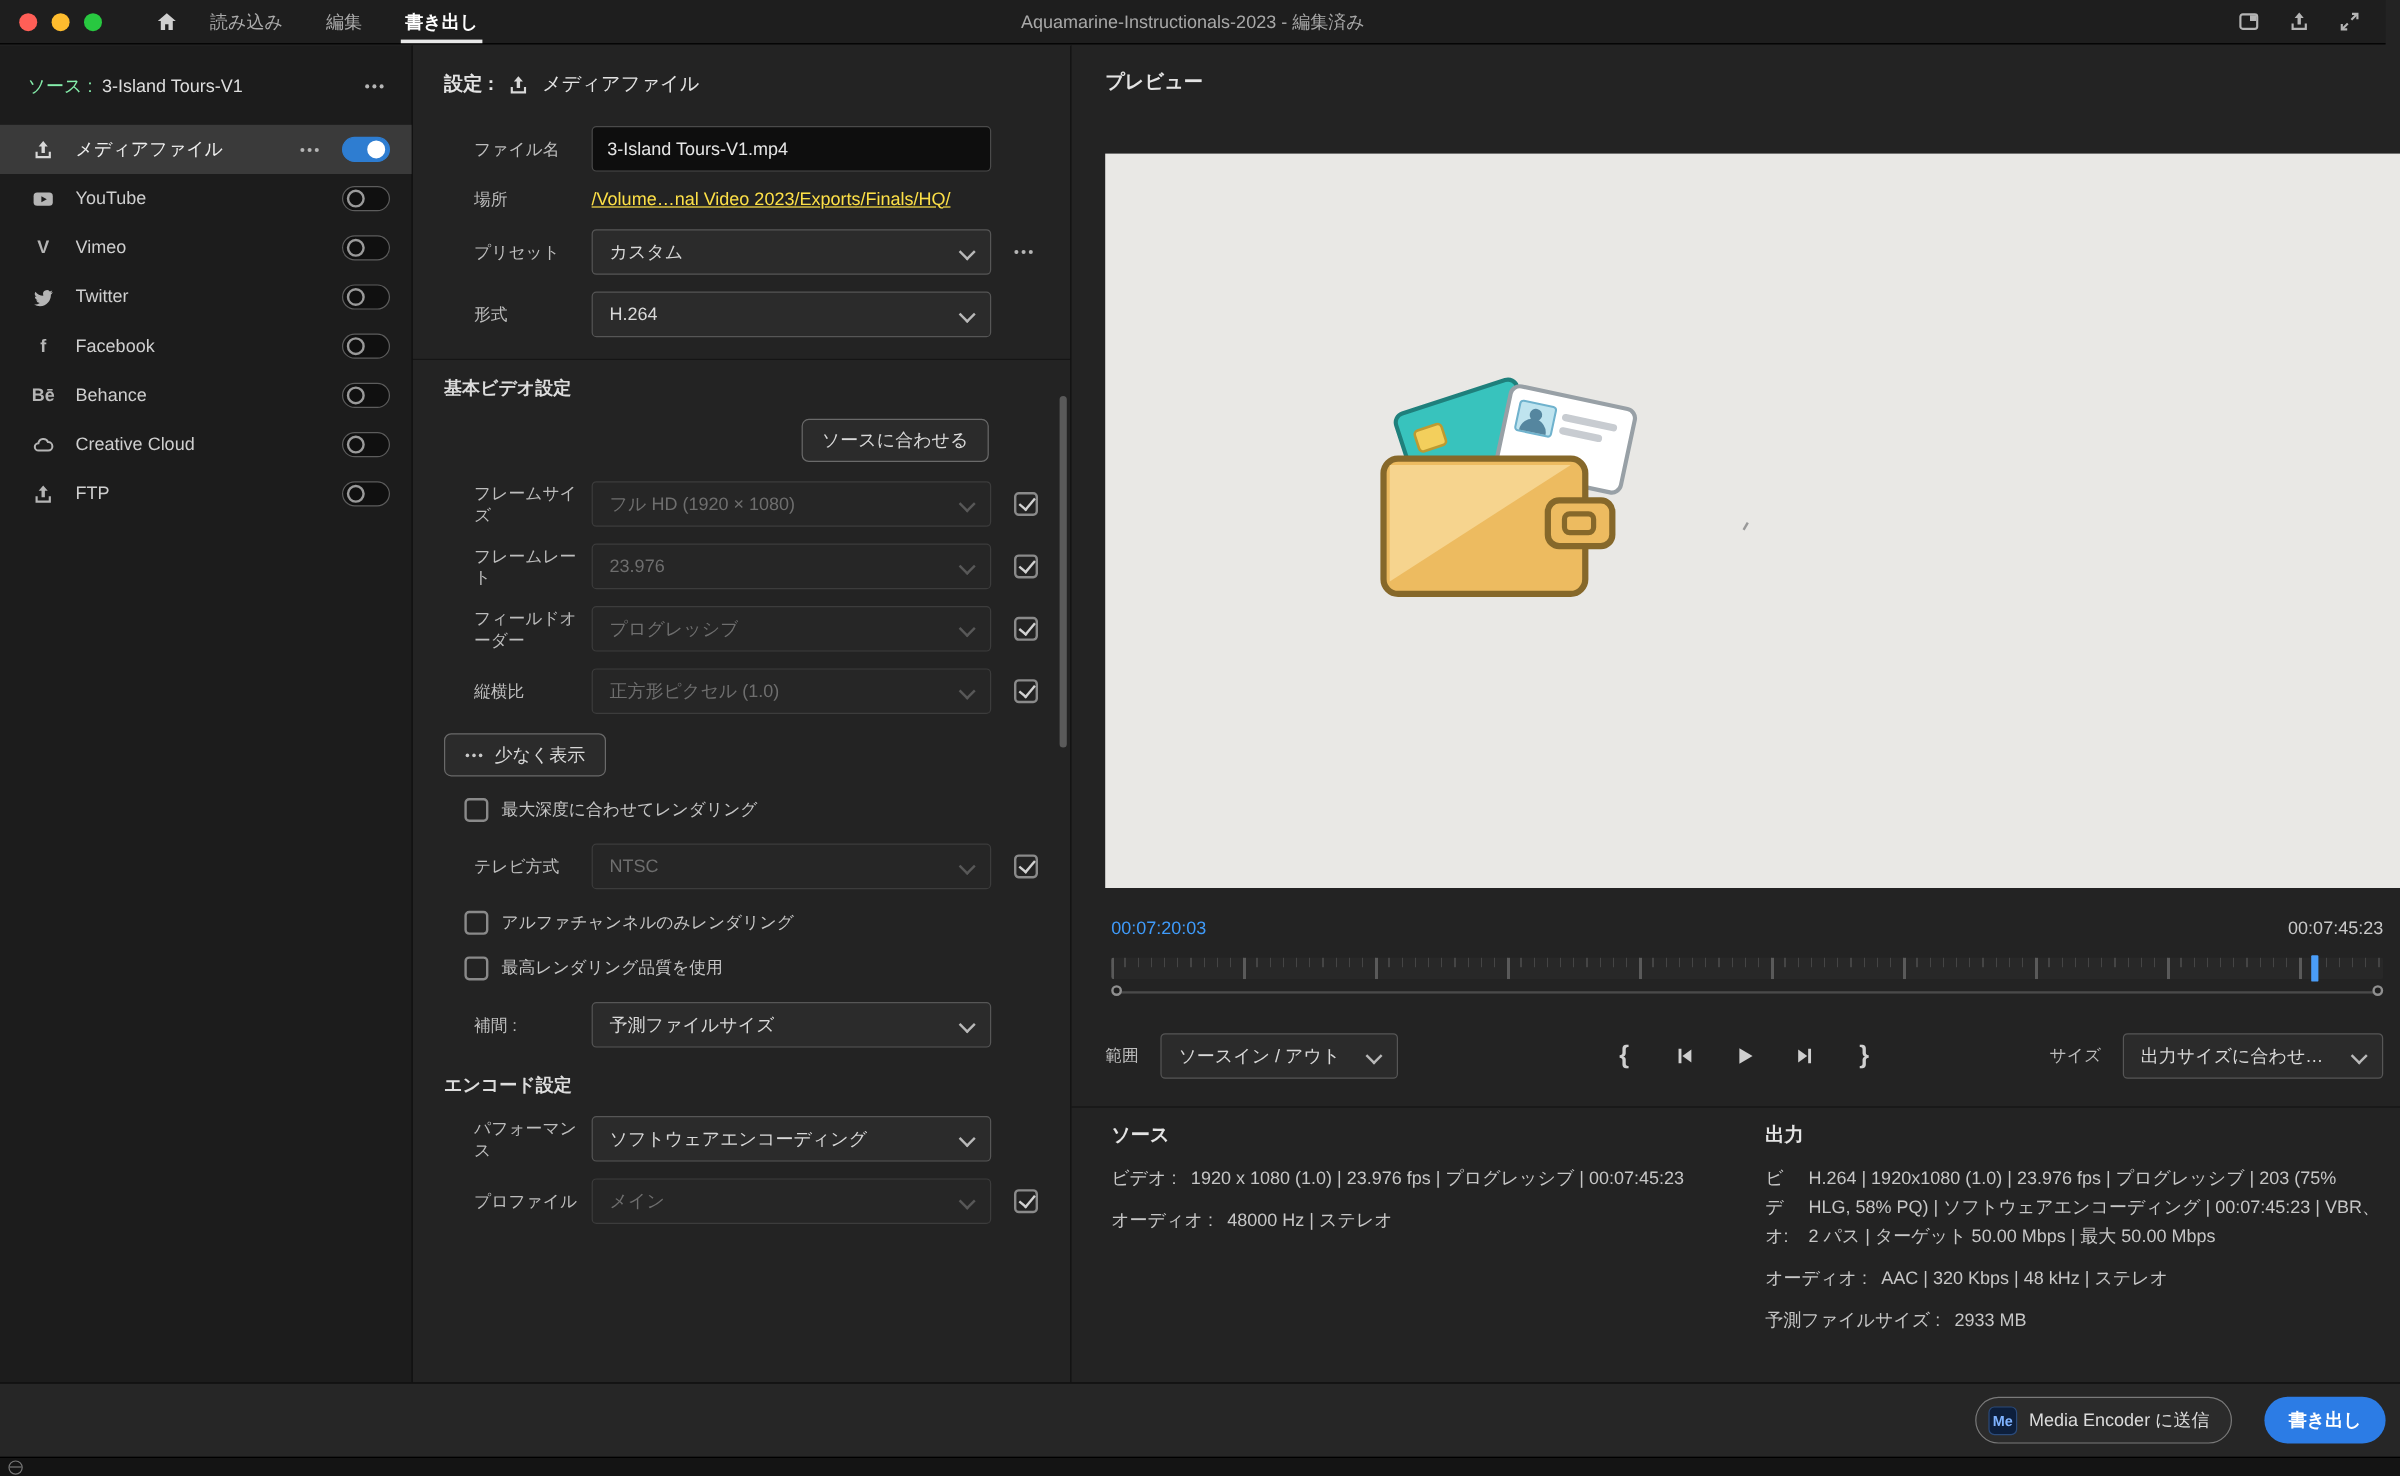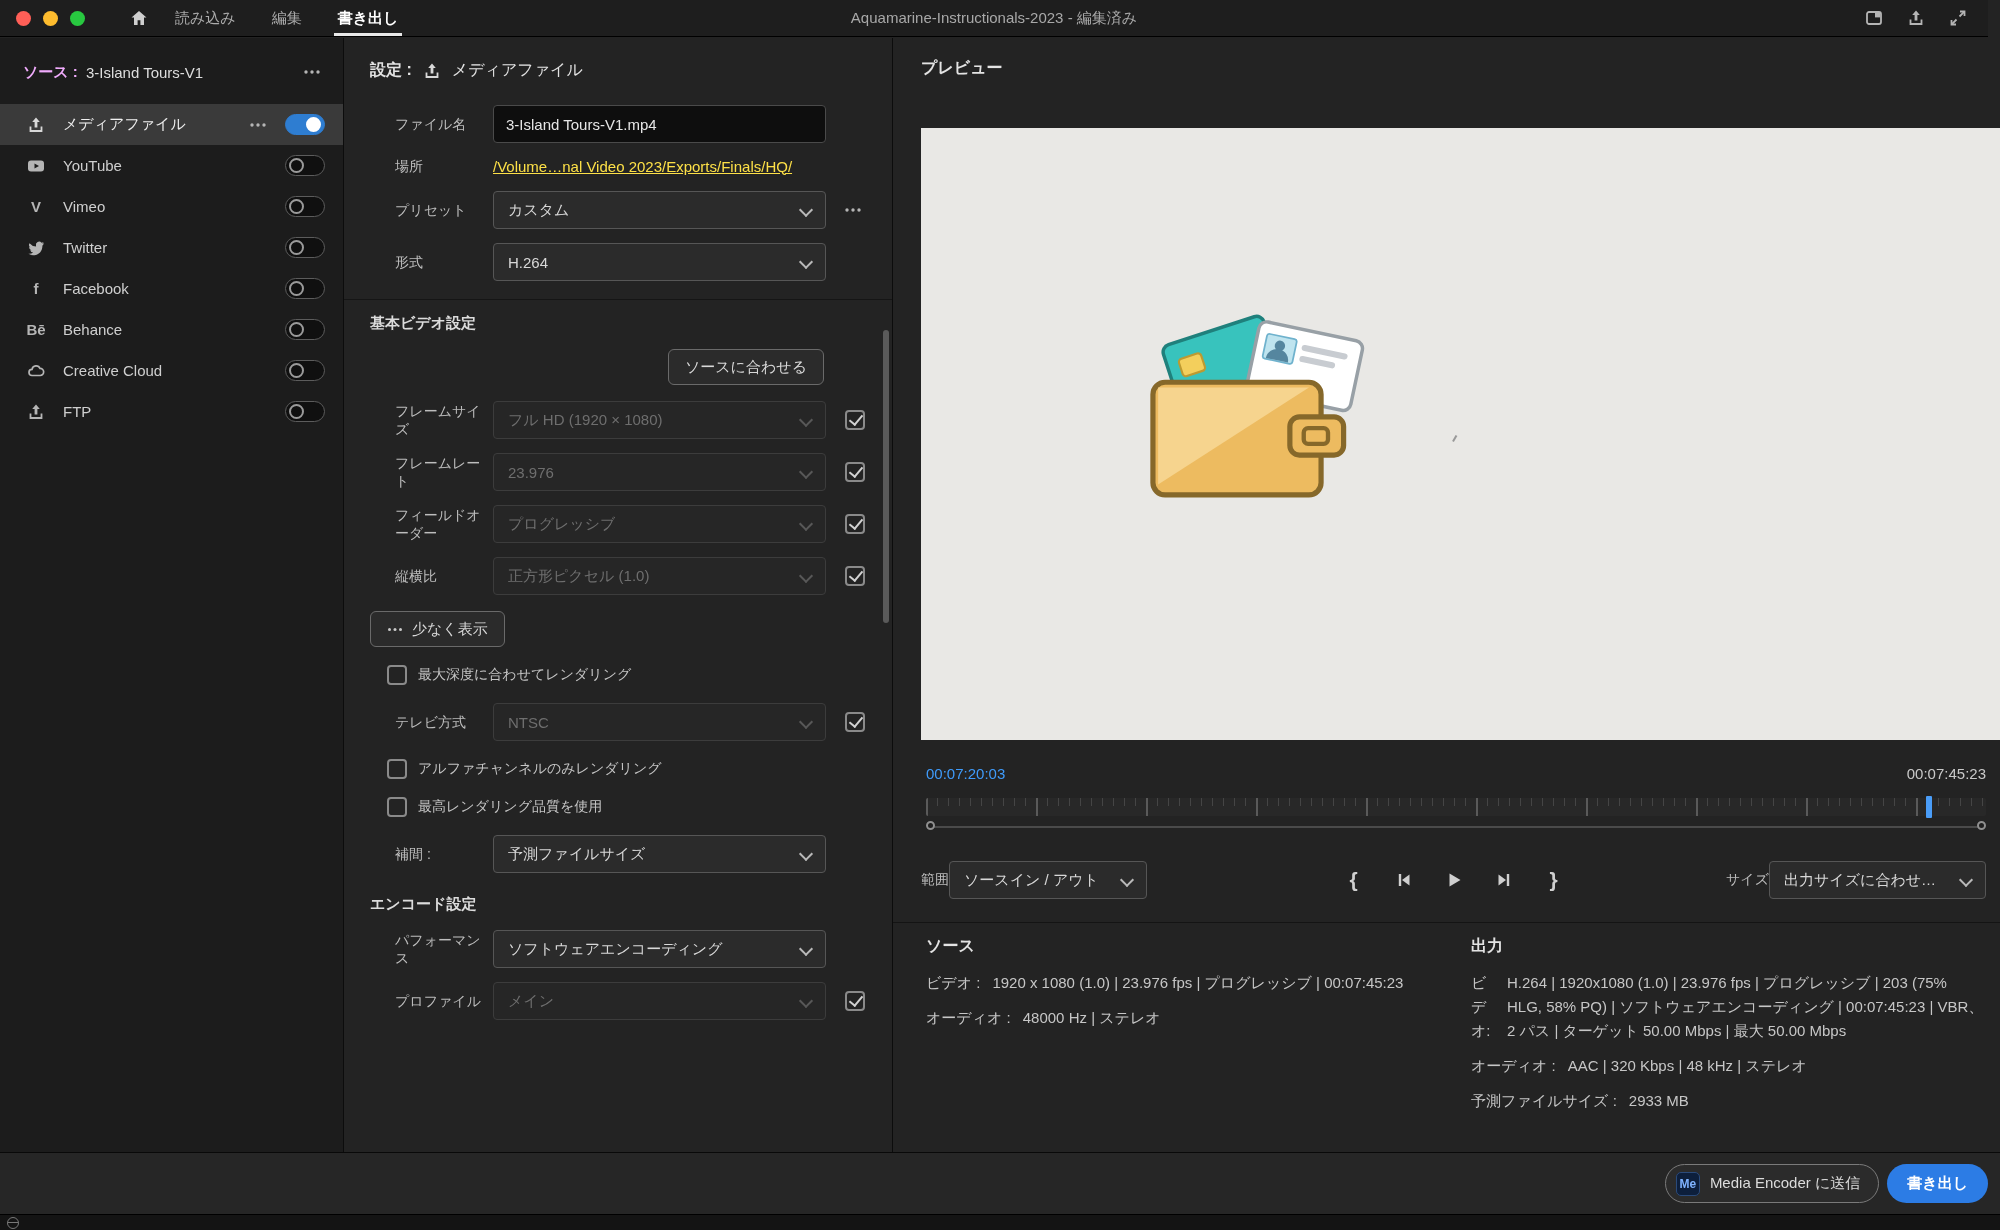--- a/index.html
+++ b/index.html
@@ -28,21 +28,21 @@
   .tb-title { position:absolute; left:50%; transform:translateX(-50%); color:#a8a8a8; font-size:15px; white-space:nowrap; }
   .tb-right { margin-left:auto; display:flex; gap:22px; padding-right:20px; }
   .tb-right button { display:flex; align-items:center; }
 
   
   .main { position:absolute; top:38px; bottom:78px; left:0; right:0; display:flex; }
 
   
   .sidebar { width:344px; background:#1c1c1c; border-right:1px solid #0c0c0c; padding-top:16px; }
   .src-row { display:flex; align-items:center; padding:0 18px 0 23px; height:36px; margin-bottom:14px; }
-  .src-label { color:#f0abfc; font-weight:bold; margin-right:8px; white-space:nowrap; }
+  .src-label { color:#86efac; font-weight:normal; margin-right:8px; white-space:nowrap; }
   .src-name { color:#dedede; white-space:nowrap; overflow:hidden; text-overflow:ellipsis; flex:1; }
   .dest { display:flex; align-items:center; height:41px; padding:0 18px 0 23px; gap:14px; }
   .dest.selected { background:#3a3a3a; }
   .dicon { width:26px; display:flex; justify-content:center; align-items:center; flex-shrink:0; color:#b5b5b5; font-weight:bold; }
   .dlabel { color:#cfcfcf; flex:1; white-space:nowrap; overflow:hidden; }
   .dest.selected .dlabel { color:#efefef; }
   .dots-btn { display:flex; align-items:center; padding:4px; }
   .toggle { width:40px; height:21px; border-radius:11px; background:#101010; border:1px solid #5c5c5c; position:relative; flex-shrink:0; display:inline-block; }
   .toggle::after { content:''; position:absolute; width:11px; height:11px; border-radius:50%; border:2px solid #9a9a9a; top:2px; left:3px; }
   .toggle.on { background:#2e7dd1; border-color:#2e7dd1; }
@@ -94,40 +94,40 @@
     background-image:
       repeating-linear-gradient(90deg,#5a5a5a 0 2px,transparent 2px 110px),
       repeating-linear-gradient(90deg,#454545 0 1px,transparent 1px 11px);
     background-size:100% 18px,100% 8px; background-repeat:no-repeat; }
   .playhead { position:absolute; left:94.3%; top:-2px; width:6px; height:22px; background:#4a9df8; border-radius:1px; }
   .zoombar { position:relative; margin-top:5px; height:13px; }
   .zoombar::before { content:''; position:absolute; top:5px; left:8px; right:8px; height:2px; background:#4a4a4a; }
   .zhandle { position:absolute; top:0; width:9px; height:9px; border:2px solid #8f8f8f; border-radius:50%; background:#1f1f1f; }
   .zhandle.left{left:0;} .zhandle.right{right:0;}
   .ctrl-row { position:absolute; top:822px; left:28px; right:14px; height:40px; display:flex; align-items:center; justify-content:space-between; }
-  .ctrl-left,.ctrl-right { display:flex; align-items:center; gap:0; }
+  .ctrl-left,.ctrl-right { display:flex; align-items:center; gap:18px; }
   .ctrl-label { font-size:14px; color:#bdbdbd; white-space:nowrap; }
   .dd-range { width:198px; }
   .dd-size { width:217px; }
   .transport { position:absolute; left:50%; transform:translateX(-50%); display:flex; align-items:center; gap:20px; }
   .tbtn { display:flex; align-items:center; justify-content:center; width:30px; height:30px; color:#cfcfcf; }
   .tbtn.brace { font-size:21px; color:#cfcfcf; font-weight:bold; }
   .pv-divider { position:absolute; top:884px; left:0; right:0; height:1px; background:#141414; }
   .info-block { position:absolute; top:898px; }
   .info-source { left:33px; width:520px; }
   .info-output { left:578px; right:14px; }
   .info-title { font-weight:bold; color:#e3e3e3; font-size:16px; margin-bottom:14px; }
   .info-row { display:flex; margin-bottom:11px; line-height:24px; font-size:15px; color:#c6c6c6; }
   .il { margin-right:12px; white-space:nowrap; }
   .il.vert { width:26px; word-break:break-all; white-space:normal; margin-right:10px; }
   .iv.wide { flex:1; max-width:478px; }
 
   
   .footer { position:absolute; left:0; right:0; bottom:16px; height:62px; background:#262626; border-top:1px solid #090909;
-    display:flex; align-items:center; justify-content:flex-end; gap:8px; padding-right:12px; }
+    display:flex; align-items:center; justify-content:flex-end; gap:27px; padding-right:12px; }
   .pill { height:39px; border-radius:20px; display:inline-flex; align-items:center; font-size:15px; }
   .me-btn { background:#2b2b2b; border:1px solid #7a7a7a; color:#dcdcdc; padding:0 18px 0 10px; gap:10px; }
   .me-badge { width:24px; height:24px; border-radius:5px; background:#0d1f3c; color:#7fb3ff; font-size:12px; font-weight:bold;
     display:inline-flex; align-items:center; justify-content:center; border:1px solid #2a4a7a; }
   .export-btn { background:#2c7ce5; color:#ffffff; font-weight:bold; padding:0 20px; }
   .statusbar { position:absolute; left:0; right:0; bottom:0; height:16px; background:#141414; border-top:1px solid #000; display:flex; align-items:center; }
   .globe { width:12px; height:12px; border:1.5px solid #787878; border-radius:50%; margin-left:7px; position:relative; }
   .globe::after { content:''; position:absolute; left:0; right:0; top:4px; height:1.5px; background:#787878; }
 
   svg { display:block; }

